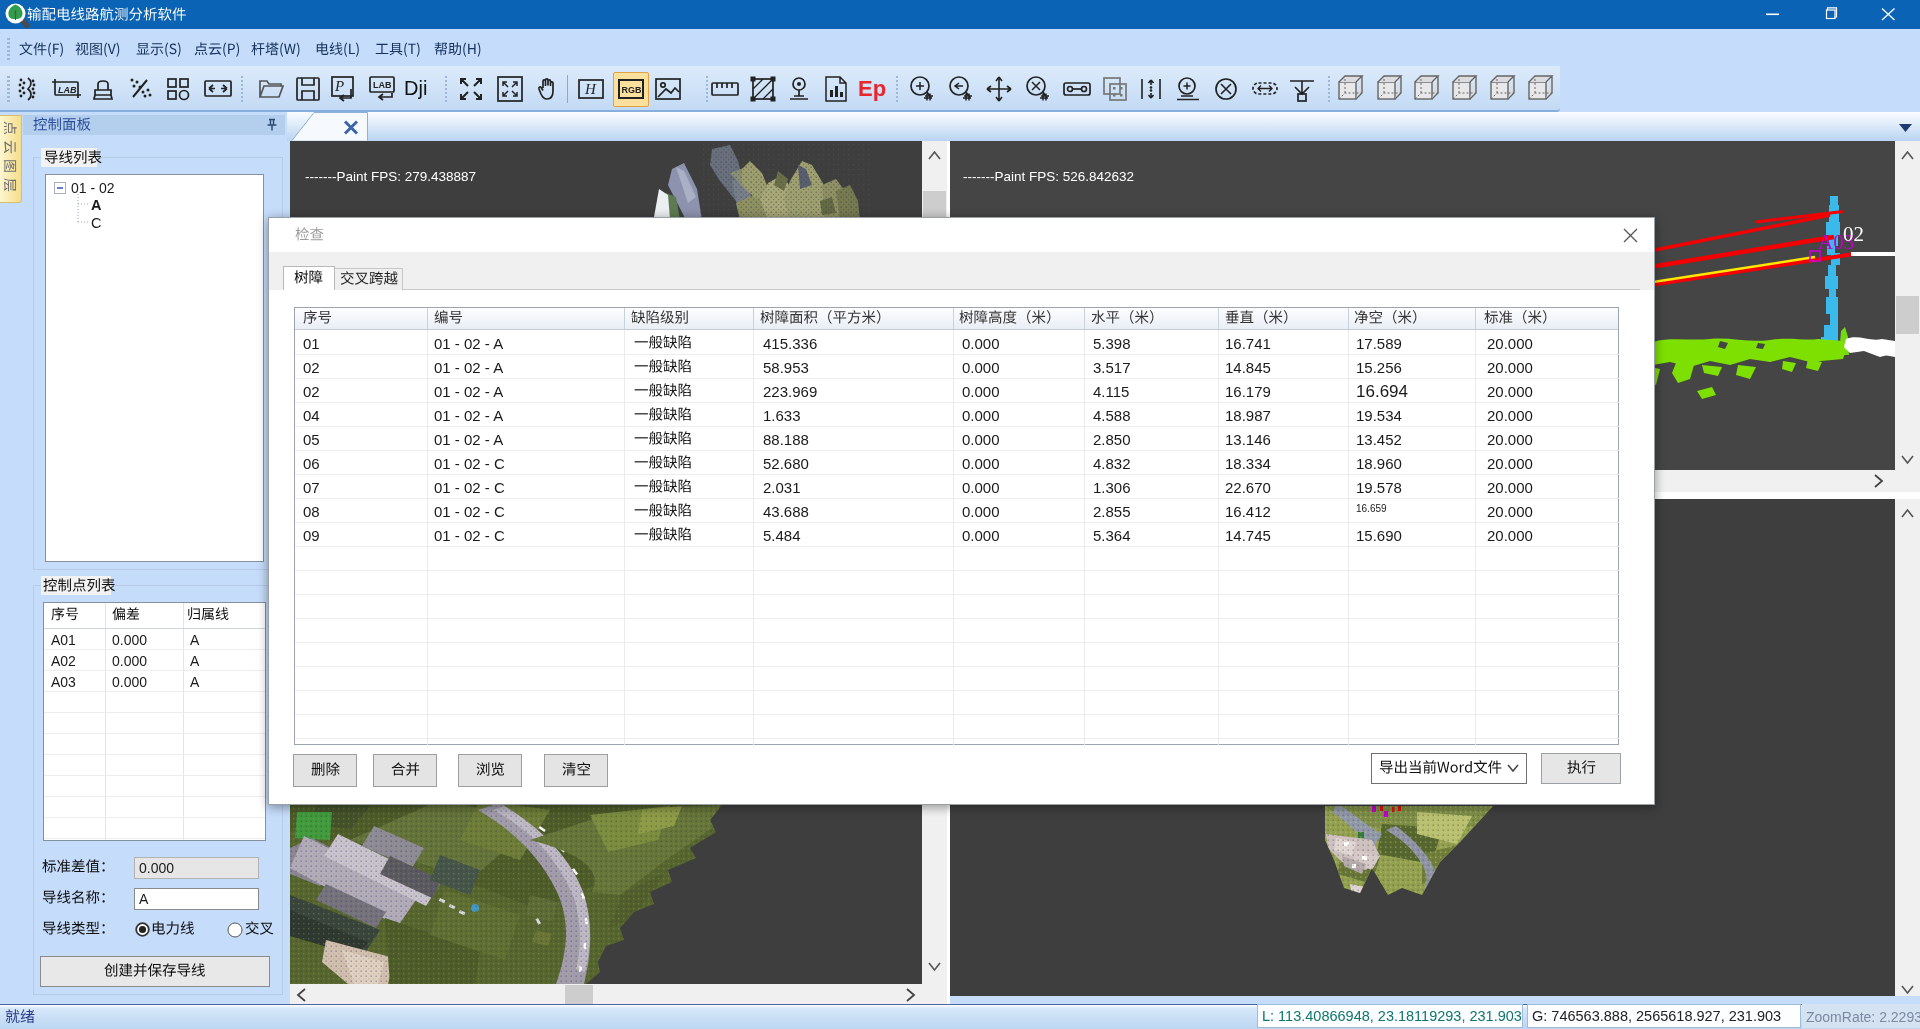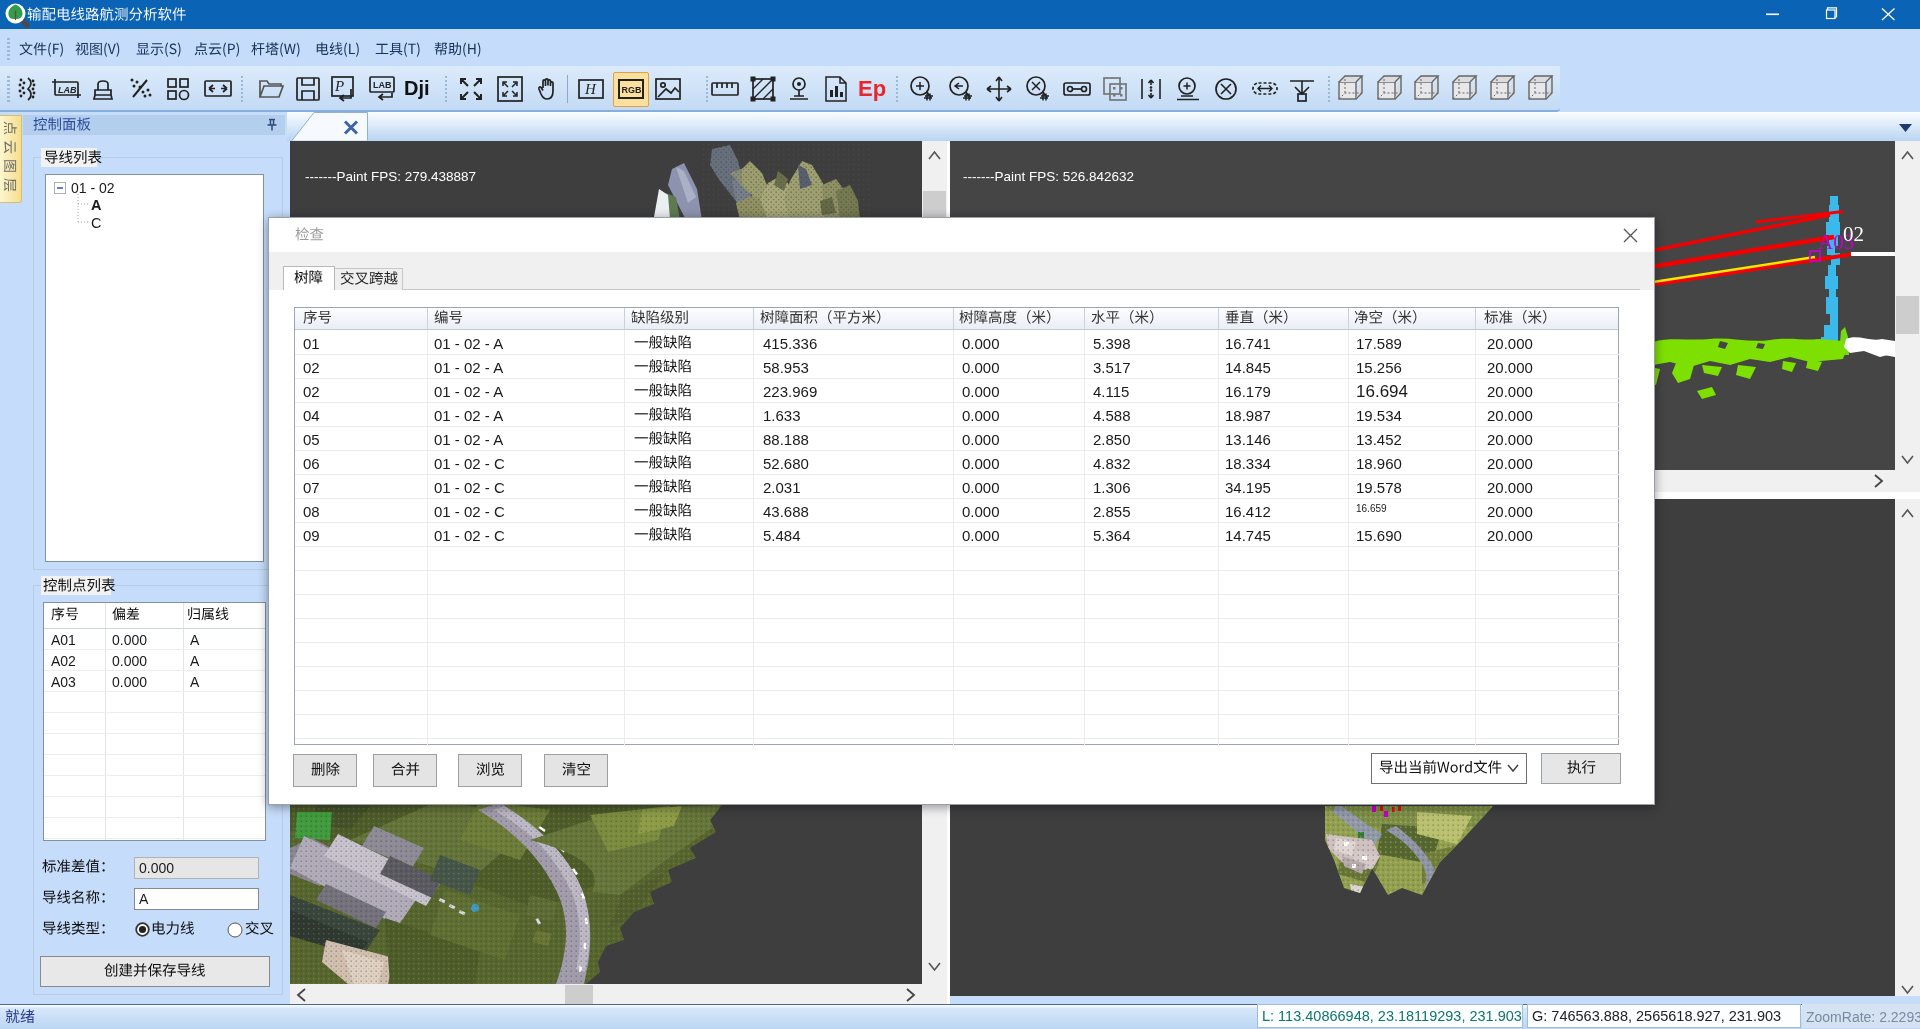--- a/index.html
+++ b/index.html
@@ -279,21 +279,21 @@
 <svg class="abs" style="left:326px;top:72px" width="34" height="34" fill="none" stroke="#222" stroke-width="1.7">
     <rect x="6" y="5" width="21" height="19"></rect>
     <text x="9" y="19" font-size="15" fill="#222" stroke="none" font-family="Liberation Serif" font-style="italic">P</text>
     <path d="M25 17 V26 H15 M18 23 L14 26 L18 29"></path>
   </svg>
 <svg class="abs" style="left:365px;top:72px" width="34" height="34" fill="none" stroke="#222" stroke-width="1.7">
     <rect x="5" y="5" width="24" height="15" rx="1"></rect>
     <text x="8" y="16" font-size="9" font-weight="bold" fill="#222" stroke="none" font-family="Liberation Sans">LAB</text>
     <path d="M27 21 V25 H15 M18 22 L14 25 L18 28"></path>
   </svg>
-<div class="lat" style="left:404px;top:77px;font-size:20px;font-weight:bold;color:#111">Dji</div>
+<div class="lat" style="left:404px;top:77px;font-size:20px;font-weight:normal;color:#111">Dji</div>
 <div class="abs" style="left:445px;top:76px;width:2px;height:26px;background-image:repeating-linear-gradient(#9db7d8 0 2px,transparent 2px 4px)"></div>
 <svg class="abs" style="left:454px;top:72px" width="34" height="34" fill="none" stroke="#222" stroke-width="1.7">
     <path d="M7 12 V7 H12 M22 7 H27 V12 M27 22 V27 H22 M12 27 H7 V22 M8 8 L14 14 M26 8 L20 14 M26 26 L20 20 M8 26 L14 20" stroke-width="2"></path>
   </svg>
 <svg class="abs" style="left:493px;top:72px" width="34" height="34" fill="none" stroke="#222" stroke-width="1.7">
     <rect x="5" y="5" width="24" height="24"></rect>
     <path d="M10 14 V10 H14 M20 10 H24 V14 M24 20 V24 H20 M14 24 H10 V20 M11 11 L15 15 M23 11 L19 15 M23 23 L19 19 M11 23 L15 19" stroke-width="1.5"></path>
   </svg>
 <svg class="abs" style="left:531px;top:72px" width="34" height="34" fill="none" stroke="#222" stroke-width="1.7">
     <path d="M12 16 V9 C12 7.5 14.5 7.5 14.5 9 V14 M14.5 13 V8 C14.5 6.5 17 6.5 17 8 V13.5 M17 13 V9 C17 7.5 19.5 7.5 19.5 9 V14 M19.5 14 V11 C19.5 9.5 22 9.5 22 11 V19 C22 24 20 27 16 27 C13 27 11.5 25.5 10 22 L8 17 C7.3 15 9.5 14 10.5 16 L12 18.5"></path>
@@ -1063,21 +1063,21 @@
     <g transform="translate(0,12.47) scale(0.0145,-0.0145)" fill="#1a1a1a">
       <use href="#g88" x="0"></use>
       <use href="#g89" x="1000"></use>
       <use href="#g71" x="2000"></use>
       <use href="#g72" x="3000"></use>
     </g>
   </svg>
 <div class="lat" style="left:763px;top:479px;font-size:15px">2.031</div>
 <div class="lat" style="left:962px;top:479px;font-size:15px">0.000</div>
 <div class="lat" style="left:1093px;top:479px;font-size:15px">1.306</div>
-<div class="lat" style="left:1225px;top:479px;font-size:15px">34.195</div>
+<div class="lat" style="left:1225px;top:479px;font-size:15px">22.670</div>
 <div class="lat" style="left:1356px;top:479px;font-size:15px">19.578</div>
 <div class="lat" style="left:1487px;top:479px;font-size:15px">20.000</div>
 <div class="lat" style="left:303px;top:503px;font-size:15px">08</div>
 <div class="lat" style="left:434px;top:503px;font-size:15px">01 - 02 - C</div>
 <svg style="position:absolute;left:634px;top:503px;" width="60" height="19">
     <g transform="translate(0,12.47) scale(0.0145,-0.0145)" fill="#1a1a1a">
       <use href="#g88" x="0"></use>
       <use href="#g89" x="1000"></use>
       <use href="#g71" x="2000"></use>
       <use href="#g72" x="3000"></use>

